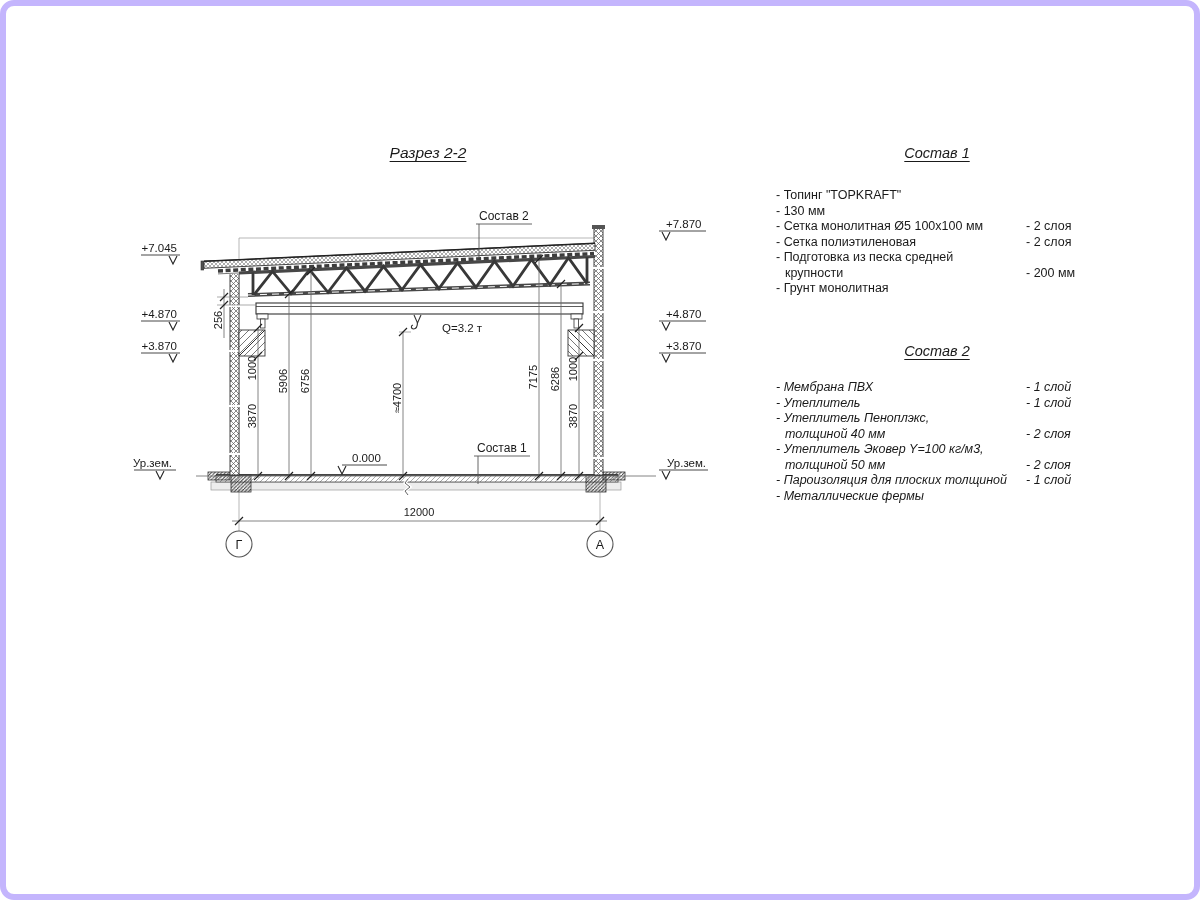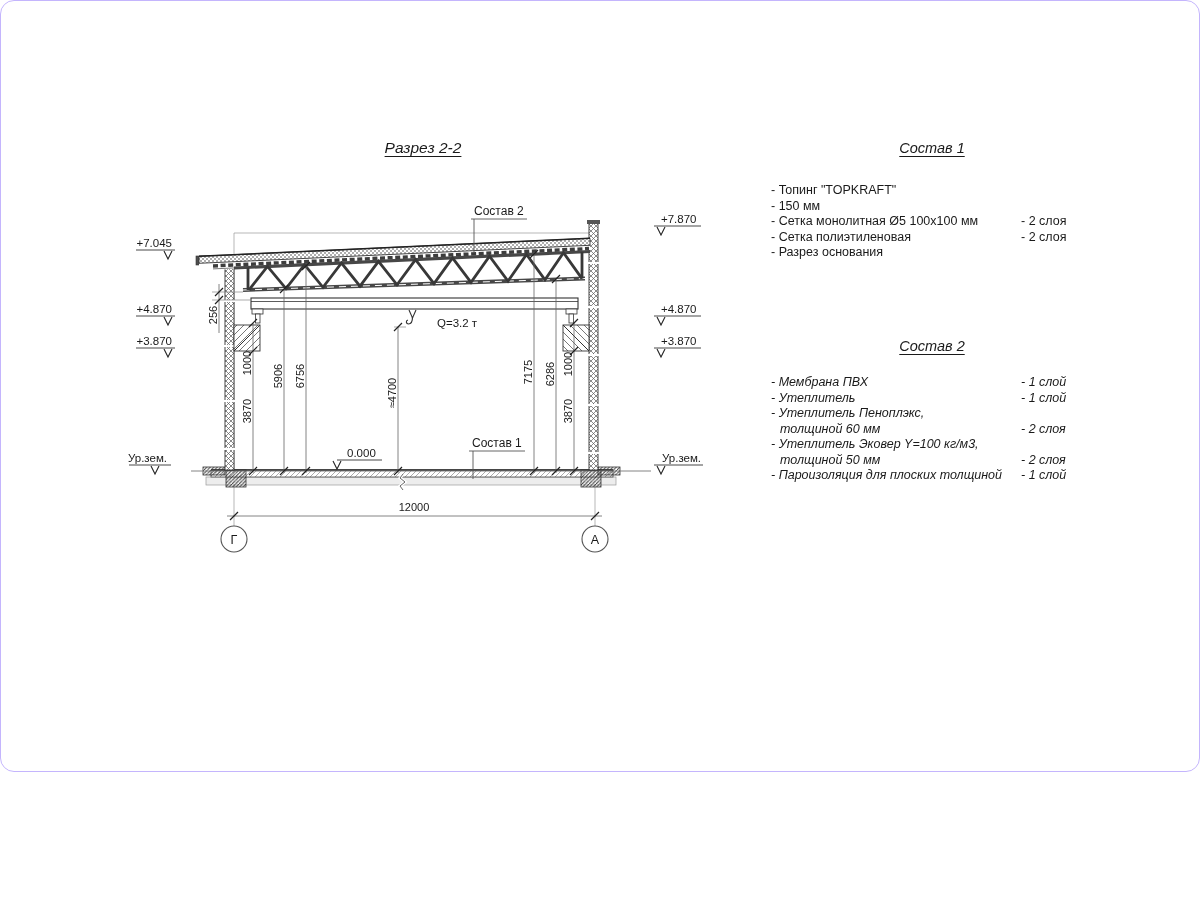--- a/index.html
+++ b/index.html
@@ -1,17 +1,17 @@
 <!DOCTYPE html>
 <html><head>
 <meta charset="utf-8">
 <style>
   html,body{margin:0;padding:0;background:#fff;}
-  .page{position:relative;width:1200px;height:772px;box-sizing:border-box;background:#fff;
-        border:1px solid #c4b5fd;border-radius:14px;overflow:hidden;
+  .page{position:relative;width:1200px;height:900px;box-sizing:border-box;background:#fff;
+        border:6px solid #c4b5fd;border-radius:14px;overflow:hidden;
         font-family:"Liberation Sans",sans-serif;color:#1a1a1a;}
   .drawing-title{position:absolute;left:352px;top:138px;width:140px;text-align:center;
         font-size:15.5px;font-style:italic;text-decoration:underline;text-underline-offset:3px;
         color:#1a1a1a;}
   svg.section{position:absolute;left:0;top:0;}
   svg text{font-family:"Liberation Sans",sans-serif;fill:#1a1a1a;}
   .dimtxt{font-size:11px;}
   .elevtxt{font-size:11.5px;}
   .callout{font-size:12px;}
   .axistxt{font-size:12.5px;}
@@ -191,58 +191,67 @@
   </svg>
 
   <div class="sostav sostav1">
     <div class="sostav-heading">Состав 1</div>
     <div class="spec-rows">
       <div class="spec-row">
         <div class="spec-name">- Топинг "TOPKRAFT"</div>
         <div class="spec-value"></div>
       </div>
       <div class="spec-row">
-        <div class="spec-value">- 150 мм</div>
+        <div class="spec-value">- 130 мм</div>
       </div>
       <div class="spec-row">
         <div class="spec-name">- Сетка монолитная Ø5 100x100 мм</div>
         <div class="spec-value">- 2 слоя</div>
       </div>
       <div class="spec-row">
         <div class="spec-name">- Сетка полиэтиленовая</div>
         <div class="spec-value">- 2 слоя</div>
       </div>
       <div class="spec-row">
-        <div class="spec-name">- Разрез основания</div>
+        <div class="spec-name">- Подготовка из песка средней
+крупности</div>
+        <div class="spec-value">- 200 мм</div>
+      </div>
+      <div class="spec-row">
+        <div class="spec-name">- Грунт монолитная</div>
         <div class="spec-value"></div>
       </div>
     </div>
   </div>
 
   <div class="sostav sostav2">
     <div class="sostav-heading">Состав 2</div>
     <div class="spec-rows">
       <div class="spec-row">
         <div class="spec-name">- Мембрана ПВХ</div>
         <div class="spec-value">- 1 слой</div>
       </div>
       <div class="spec-row">
         <div class="spec-name">- Утеплитель</div>
         <div class="spec-value">- 1 слой</div>
       </div>
       <div class="spec-row">
         <div class="spec-name">- Утеплитель Пеноплэкс,
-толщиной 60 мм</div>
+толщиной 40 мм</div>
         <div class="spec-value">- 2 слоя</div>
       </div>
       <div class="spec-row">
         <div class="spec-name">- Утеплитель Эковер Y=100 кг/м3,
 толщиной 50 мм</div>
         <div class="spec-value">- 2 слоя</div>
       </div>
       <div class="spec-row">
         <div class="spec-name">- Пароизоляция для плоских толщиной</div>
         <div class="spec-value">- 1 слой</div>
       </div>
+      <div class="spec-row">
+        <div class="spec-name">- Металлические фермы</div>
+        <div class="spec-value"></div>
+      </div>
     </div>
   </div>
 
 </div>
 
 </body></html>

